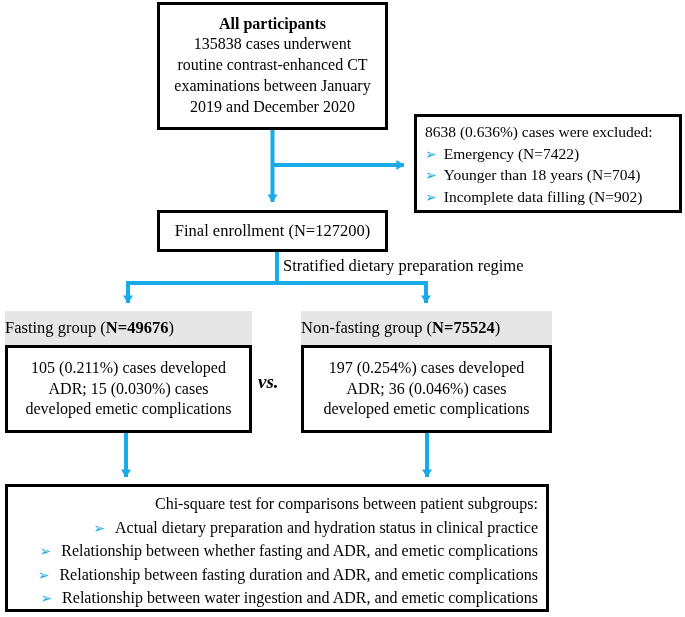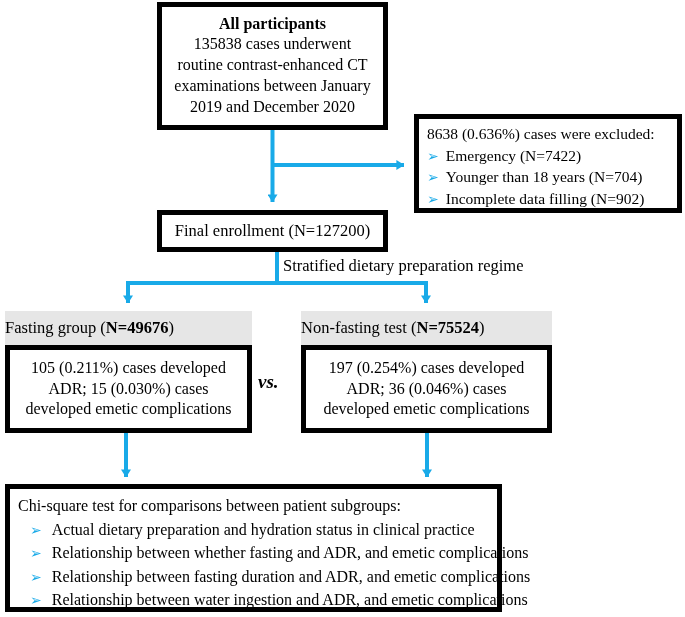--- a/index.html
+++ b/index.html
@@ -24,21 +24,21 @@
     left: 0;
     top: 0;
     width: 685px;
     height: 617px;
     pointer-events: none;
   }
   .node {
     position: absolute;
     box-sizing: border-box;
     background: #ffffff;
-    border: 5px solid #000000;
+    border: 3px solid #000000;
     display: flex;
     flex-direction: column;
     justify-content: center;
   }
   .node-center {
     text-align: center;
   }
   .node-left {
     text-align: left;
   }
@@ -152,24 +152,25 @@
     text-align: left;
     font-weight: bold;
     font-style: italic;
     font-size: 19px;
   }
 
   
   #box-chisquare {
     left: 5px;
     top: 484px;
-    width: 497px;
+    width: 544px;
     height: 128px;
     padding: 5px 8px 4px 8px;
     justify-content: flex-start;
+    align-items: flex-end;
   }
   #box-chisquare .line { font-size: 16px; line-height: 1.47; }
   #box-chisquare .bullet-row { font-size: 16px; line-height: 1.47; }
   #box-chisquare .bullet-mark { margin-right: 10px; margin-left: 12px; }
 </style>
 </head>
 <body>
 
 <div id="flow-root">
 
@@ -240,21 +241,21 @@
   </div>
   <div class="node node-center" id="box-fasting-detail">
     <div class="line">105 (0.211%) cases developed</div>
     <div class="line">ADR; 15 (0.030%) cases</div>
     <div class="line">developed emetic complications</div>
   </div>
 
   <div id="label-vs">vs.</div>
 
   <div class="group-header" id="header-nonfasting">
-    <span>Non-fasting test (</span><span class="bold">N=75524</span><span>)</span>
+    <span>Non-fasting group (</span><span class="bold">N=75524</span><span>)</span>
   </div>
   <div class="node node-center" id="box-nonfasting-detail">
     <div class="line">197 (0.254%) cases developed</div>
     <div class="line">ADR; 36 (0.046%) cases</div>
     <div class="line">developed emetic complications</div>
   </div>
 
   <div class="node node-left" id="box-chisquare">
     <div class="line">Chi-square test for comparisons between patient subgroups:</div>
 

